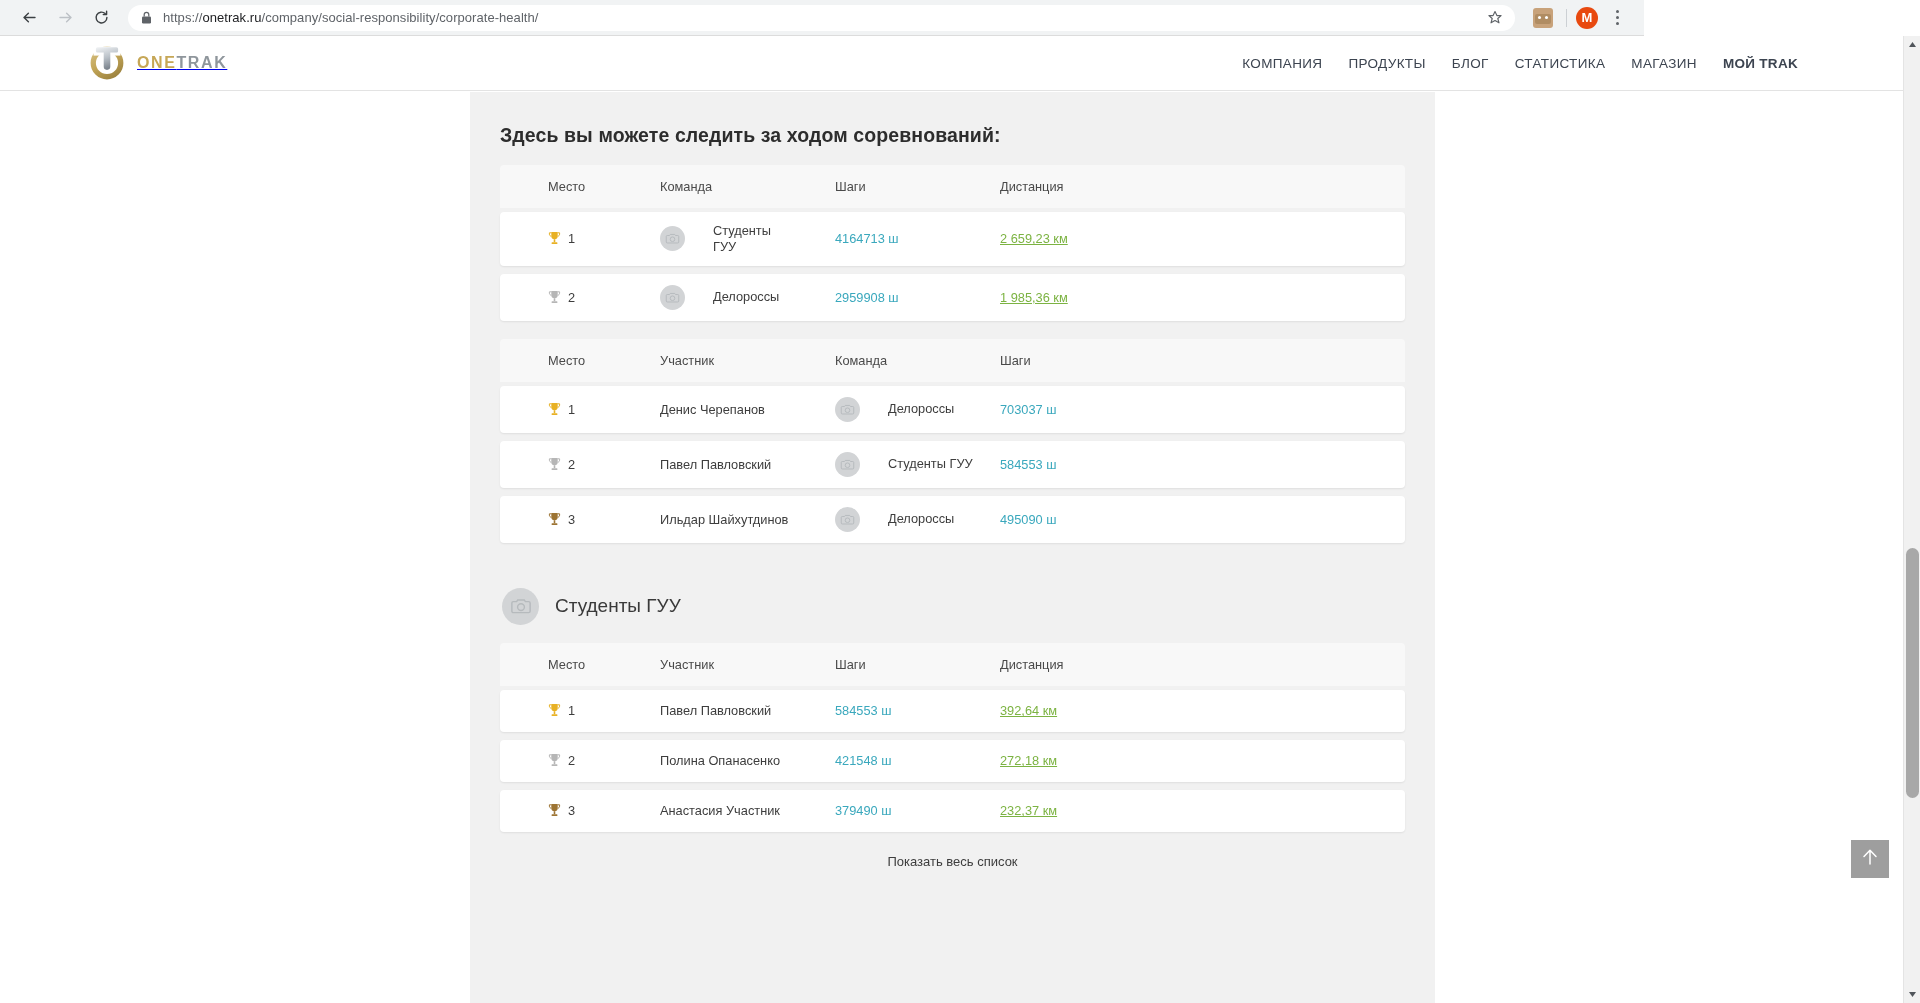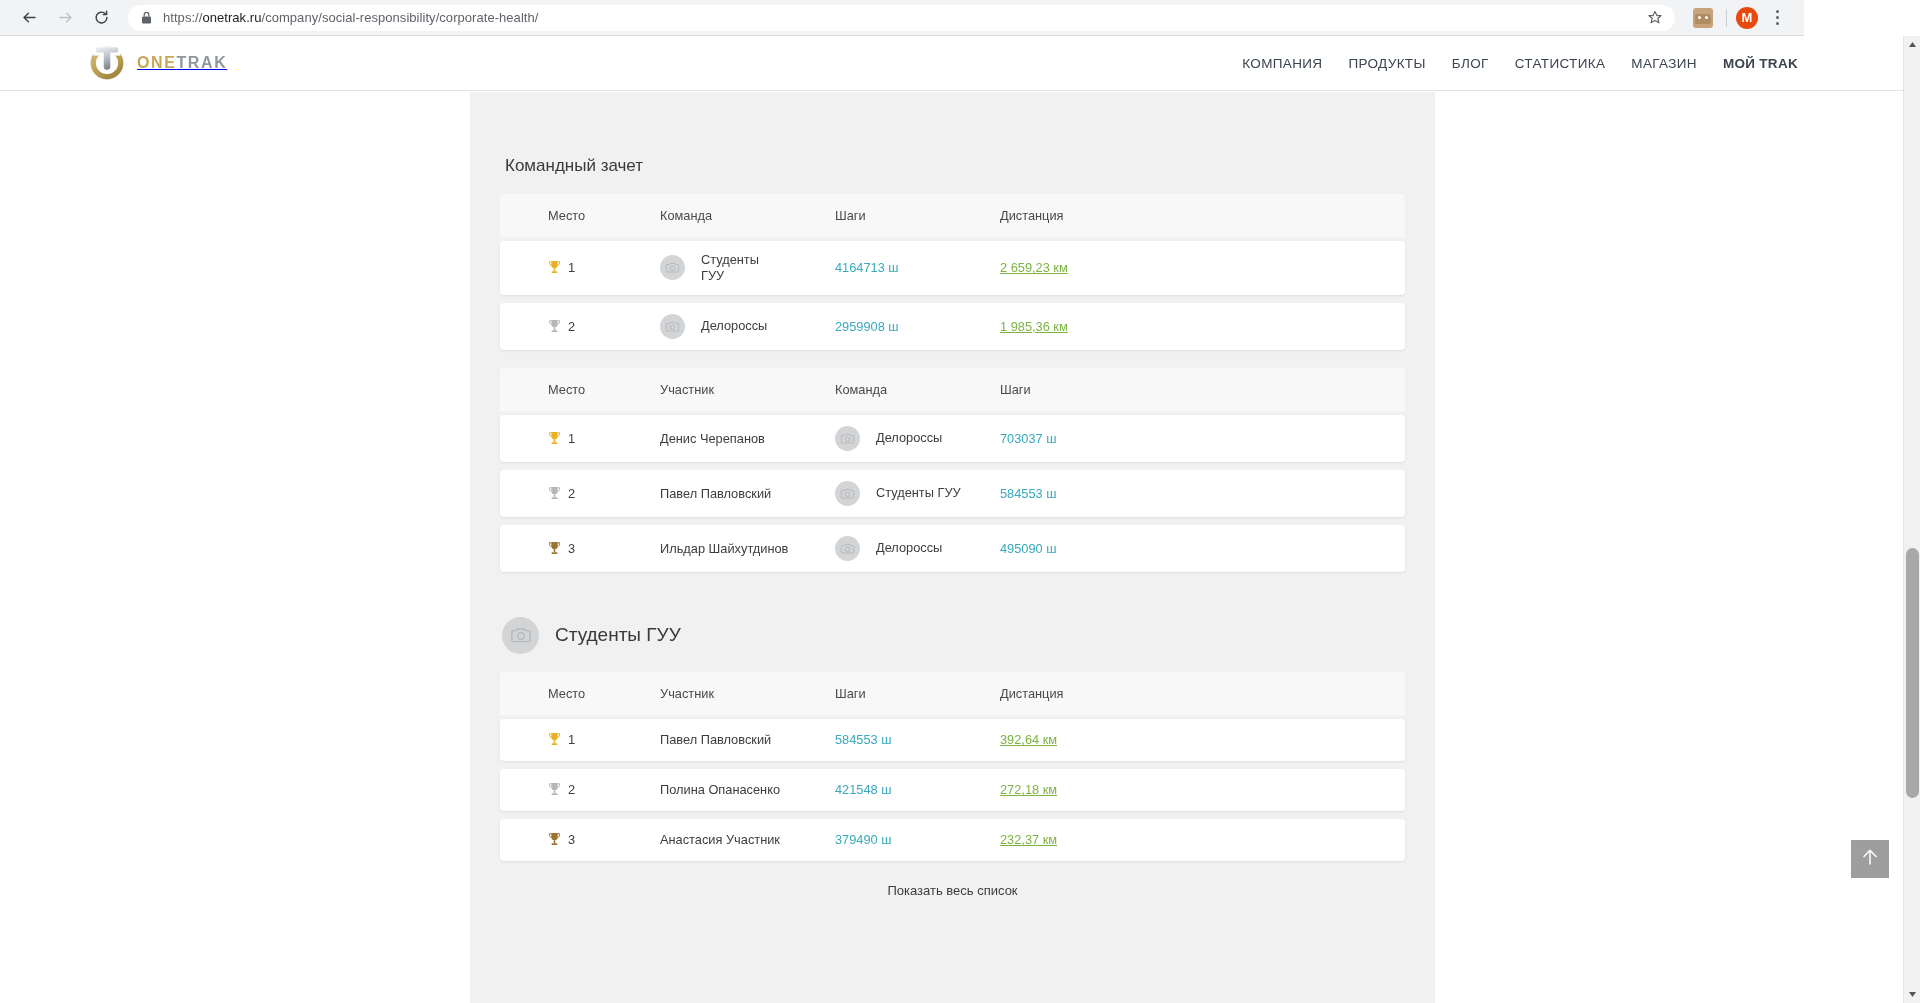--- a/index.html
+++ b/index.html
@@ -10,21 +10,21 @@
     height: 1003px;
     overflow: hidden;
     background: #ffffff;
     font-family: "Liberation Sans", "DejaVu Sans", sans-serif;
   }
 
   
   .browser-chrome {
     position: absolute;
     top: 0; left: 0;
-    width: 1804px;
+    width: 1644px;
     height: 36px;
     background: #f1f3f4;
     display: flex;
     align-items: center;
     padding: 0 14px;
     border-bottom: 1px solid #dcdcdc;
   }
   .nav-btn {
     width: 30px; height: 30px;
     display: flex; align-items: center; justify-content: center;
@@ -254,21 +254,21 @@
   .c-dist    { width: 180px; }
   .c-teamcell{ width: 165px; }
 
   .steps-val { color: #3aa8bd; white-space: nowrap; }
   .dist-val  { color: #7cb342; white-space: nowrap; text-decoration: underline; }
 
   .place-wrap { display: flex; align-items: center; gap: 7px; }
   .trophy { width: 13px; height: 15px; flex: 0 0 auto; display:block; }
   .place-num { font-size: 12.8px; color: #3d3d3d; }
 
-  .team-chip { display: flex; align-items: center; gap: 16px; }
+  .team-chip { display: flex; align-items: center; gap: 28px; }
   .team-chip .avatar-ring { width: 25px; height: 25px; flex: 0 0 auto; }
   .team-chip-label { font-size: 12.8px; color: #3d3d3d; line-height: 1.25; }
 
   
   .avatar-ring {
     border-radius: 50%;
     background: #d2d4d6;
     display: flex;
     align-items: center;
     justify-content: center;
@@ -408,24 +408,22 @@
     <a class="nav-link" href="#">СТАТИСТИКА</a>
     <a class="nav-link" href="#">МАГАЗИН</a>
     <a class="nav-link bold" href="#">МОЙ TRAK</a>
   </nav>
 </div>
 
 <div class="page-body">
   <div class="content-col">
     <div class="inner">
 
-
-      <h2 class="section-title">
-        <span>Командный зачет</span>
-      </h2>
+      <h1 class="page-title">Здесь вы можете следить за ходом соревнований:</h1>
+
 
       <div class="ltable">
         <div class="lrow head">
           <div class="cell c-place">Место</div>
           <div class="cell c-team">Команда</div>
           <div class="cell c-steps">Шаги</div>
           <div class="cell c-dist">Дистанция</div>
         </div>
 
         <div class="lrow" style="min-height:52px;">

